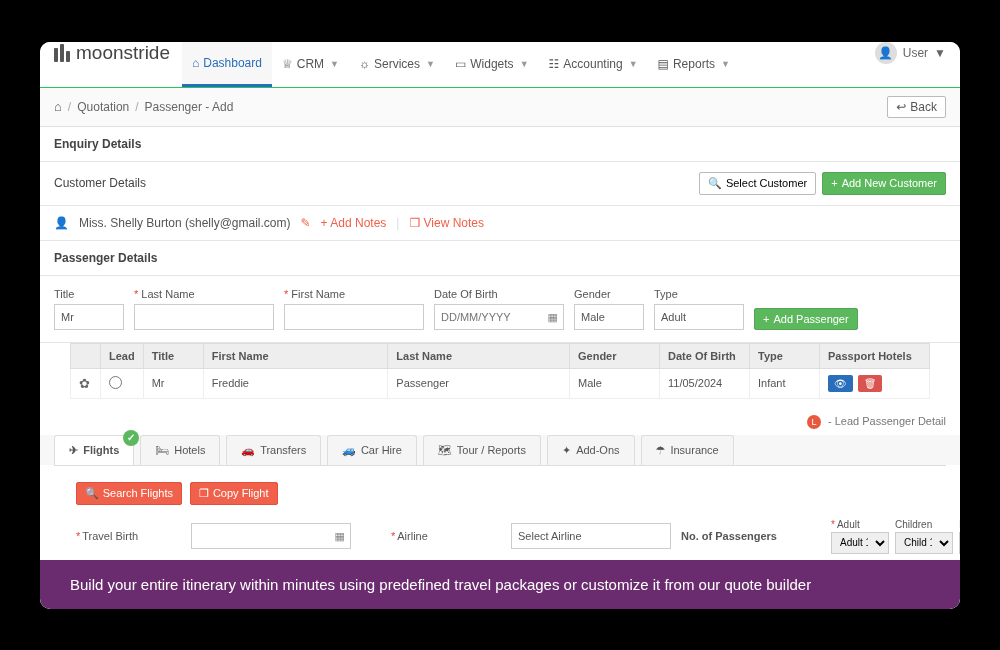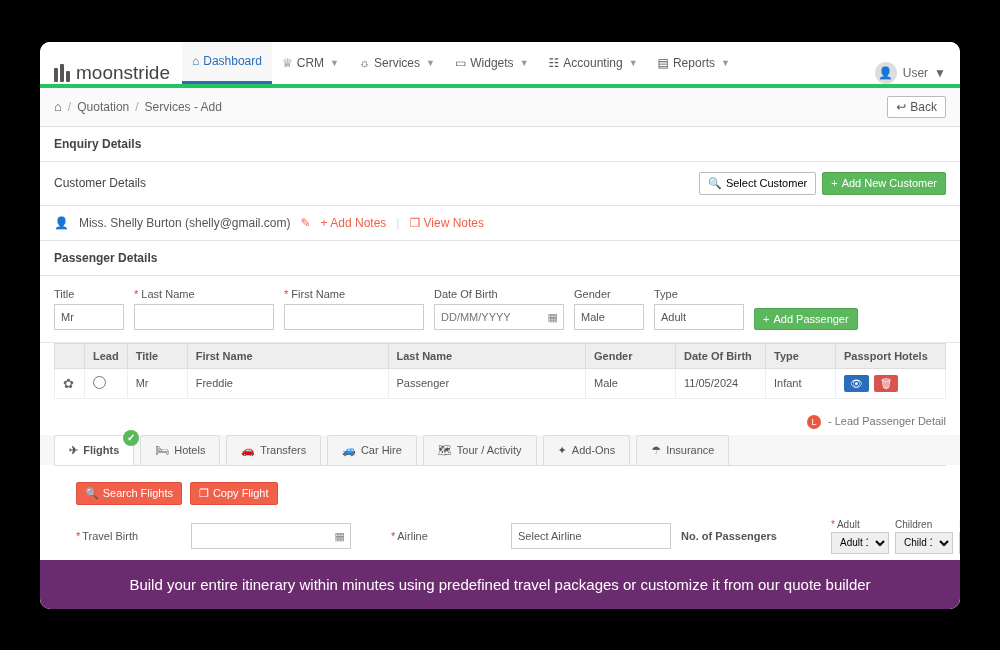--- a/index.html
+++ b/index.html
@@ -1,18 +1,18 @@
 <!DOCTYPE html>
 <html><head>
 <meta charset="utf-8">
 <style>
 *{margin:0;padding:0;box-sizing:border-box;font-family:-apple-system,BlinkMacSystemFont,"Segoe UI",Arial,sans-serif}
 body{background:#000;padding:40px;display:flex;align-items:center;justify-content:center;min-height:100vh}
 .app{width:1000px;background:#fff;border-radius:10px;overflow:hidden;box-shadow:0 20px 60px rgba(0,0,0,.5);position:relative}
-.header{display:flex;align-items:flex-end;background:#fff;border-bottom:4px solid #22c55e;padding:0 14px;height:46px}
+.header{display:flex;align-items:flex-start;background:#fff;border-bottom:1px solid #22c55e;padding:0 14px;height:46px}
 .brand{display:flex;align-items:center;gap:6px;font-size:19px;font-weight:500;color:#444;margin-right:12px}
 .brand-icon{display:inline-flex;gap:2px;align-items:flex-end;height:18px}
 .brand-icon span{width:4px;background:#555;border-radius:1px}
 .brand-icon span:nth-child(1){height:14px}
 .brand-icon span:nth-child(2){height:18px}
 .brand-icon span:nth-child(3){height:11px}
 .nav{display:flex;align-items:center;height:100%}
 .nav-item{display:flex;align-items:center;gap:4px;padding:0 10px;height:100%;font-size:12px;color:#555;cursor:pointer;position:relative}
 .nav-item.active{color:#2a6ebb;border-bottom:3px solid #2a6ebb;background:#f7f7f7}
 .nav-item .caret{font-size:9px;margin-left:2px;color:#999}
@@ -38,21 +38,21 @@
 .field label{font-size:11px;color:#555;font-weight:500}
 .field .req{color:#d43}
 .input{border:1px solid #ccc;padding:4px 6px;font-size:11px;height:26px;background:#fff;color:#555}
 .input.w70{width:70px}
 .input.w140{width:140px}
 .input.w130{width:130px}
 .input.w90{width:90px}
 .dob-wrap{position:relative}
 .dob-wrap .cal{position:absolute;right:6px;top:50%;transform:translateY(-50%);font-size:11px;color:#888}
 .add-pax-btn{white-space:nowrap}
-.table-wrap{padding:0 14px 10px}
+.table-wrap{padding:0 30px 10px}
 table{width:100%;border-collapse:collapse;font-size:11px}
 th{background:#eee;border:1px solid #ddd;text-align:left;padding:6px 8px;color:#555;font-weight:600}
 td{border:1px solid #eee;padding:6px 8px;color:#555}
 .gear{color:#666;font-size:13px}
 .eye-btn{background:#2a6ebb;color:#fff;border:none;padding:3px 6px;font-size:10px;border-radius:2px;margin-right:2px}
 .del-btn{background:#d9534f;color:#fff;border:none;padding:3px 6px;font-size:10px;border-radius:2px}
 .lead-legend{text-align:right;padding:6px 14px;font-size:11px;color:#777}
 .lead-legend .dot{display:inline-block;width:14px;height:14px;background:#e8593e;color:#fff;border-radius:50%;font-size:9px;text-align:center;line-height:14px;vertical-align:middle;margin-right:4px}
 .tabs{display:flex;padding:0 14px;background:#f7f7f7;position:relative}
 .tab{border:1px solid #ddd;border-bottom:none;border-radius:3px 3px 0 0;margin-right:6px;padding:8px 14px;font-size:11px;color:#555;background:#fff;display:flex;align-items:center;gap:5px;position:relative}
@@ -63,21 +63,21 @@
 .tab-actions{display:flex;gap:8px;margin-bottom:14px}
 .flight-form{display:grid;grid-template-columns:105px 160px 20px 110px 160px 140px 1fr;gap:6px 10px;font-size:11px;color:#555;align-items:center}
 .flight-form label{white-space:nowrap}
 .flight-form .req{color:#d43;margin-right:2px}
 .mini-cols{display:flex;gap:6px}
 .mini-col{display:flex;flex-direction:column;gap:2px}
 .mini-col label{font-size:10px}
 .mini-select{border:1px solid #ccc;font-size:10px;padding:2px 4px;height:22px;width:58px}
 .mini-input{border:1px solid #ccc;font-size:10px;padding:2px 4px;height:22px;width:48px}
 .info-icon{font-size:12px;color:#666}
-.footer-bar{background:#6b2c6f;color:#fff;text-align:center;padding:16px 30px;font-size:15px;position:absolute;bottom:0;left:0;right:0;border-radius:0 0 10px 10px}
+.footer-bar{background:#6b2c6f;color:#fff;padding:16px 30px;font-size:15px;position:absolute;bottom:0;left:0;right:0;border-radius:0 0 10px 10px}
 .content-clip{height:482px;overflow:hidden;position:relative}
 </style>
 </head>
 <body>
 
 <div class="app">
 
 <div class="header">
   <div class="brand">
     <span class="brand-icon">
@@ -123,21 +123,21 @@
     <span>User</span>
     <span class="caret">▼</span>
   </div>
 </div>
 
 <div class="crumbs">
   <span class="home">⌂</span>
   <span class="sep">/</span>
   <span>Quotation</span>
   <span class="sep">/</span>
-  <span>Services - Add</span>
+  <span>Passenger - Add</span>
   <button class="back-btn">
     <span>↩</span>
     <span>Back</span>
   </button>
 </div>
 
 <div class="content-clip">
 
 <div class="panel-title">Enquiry Details</div>
 
@@ -260,21 +260,21 @@
   <div class="tab">
           <span>🚗</span>
           <span>Transfers</span>
         </div>
   <div class="tab">
           <span>🚙</span>
           <span>Car Hire</span>
         </div>
   <div class="tab">
           <span>🗺</span>
-          <span>Tour / Activity</span>
+          <span>Tour / Reports</span>
         </div>
   <div class="tab">
           <span>✦</span>
           <span>Add-Ons</span>
         </div>
   <div class="tab">
           <span>☂</span>
           <span>Insurance</span>
         </div>
 </div>

